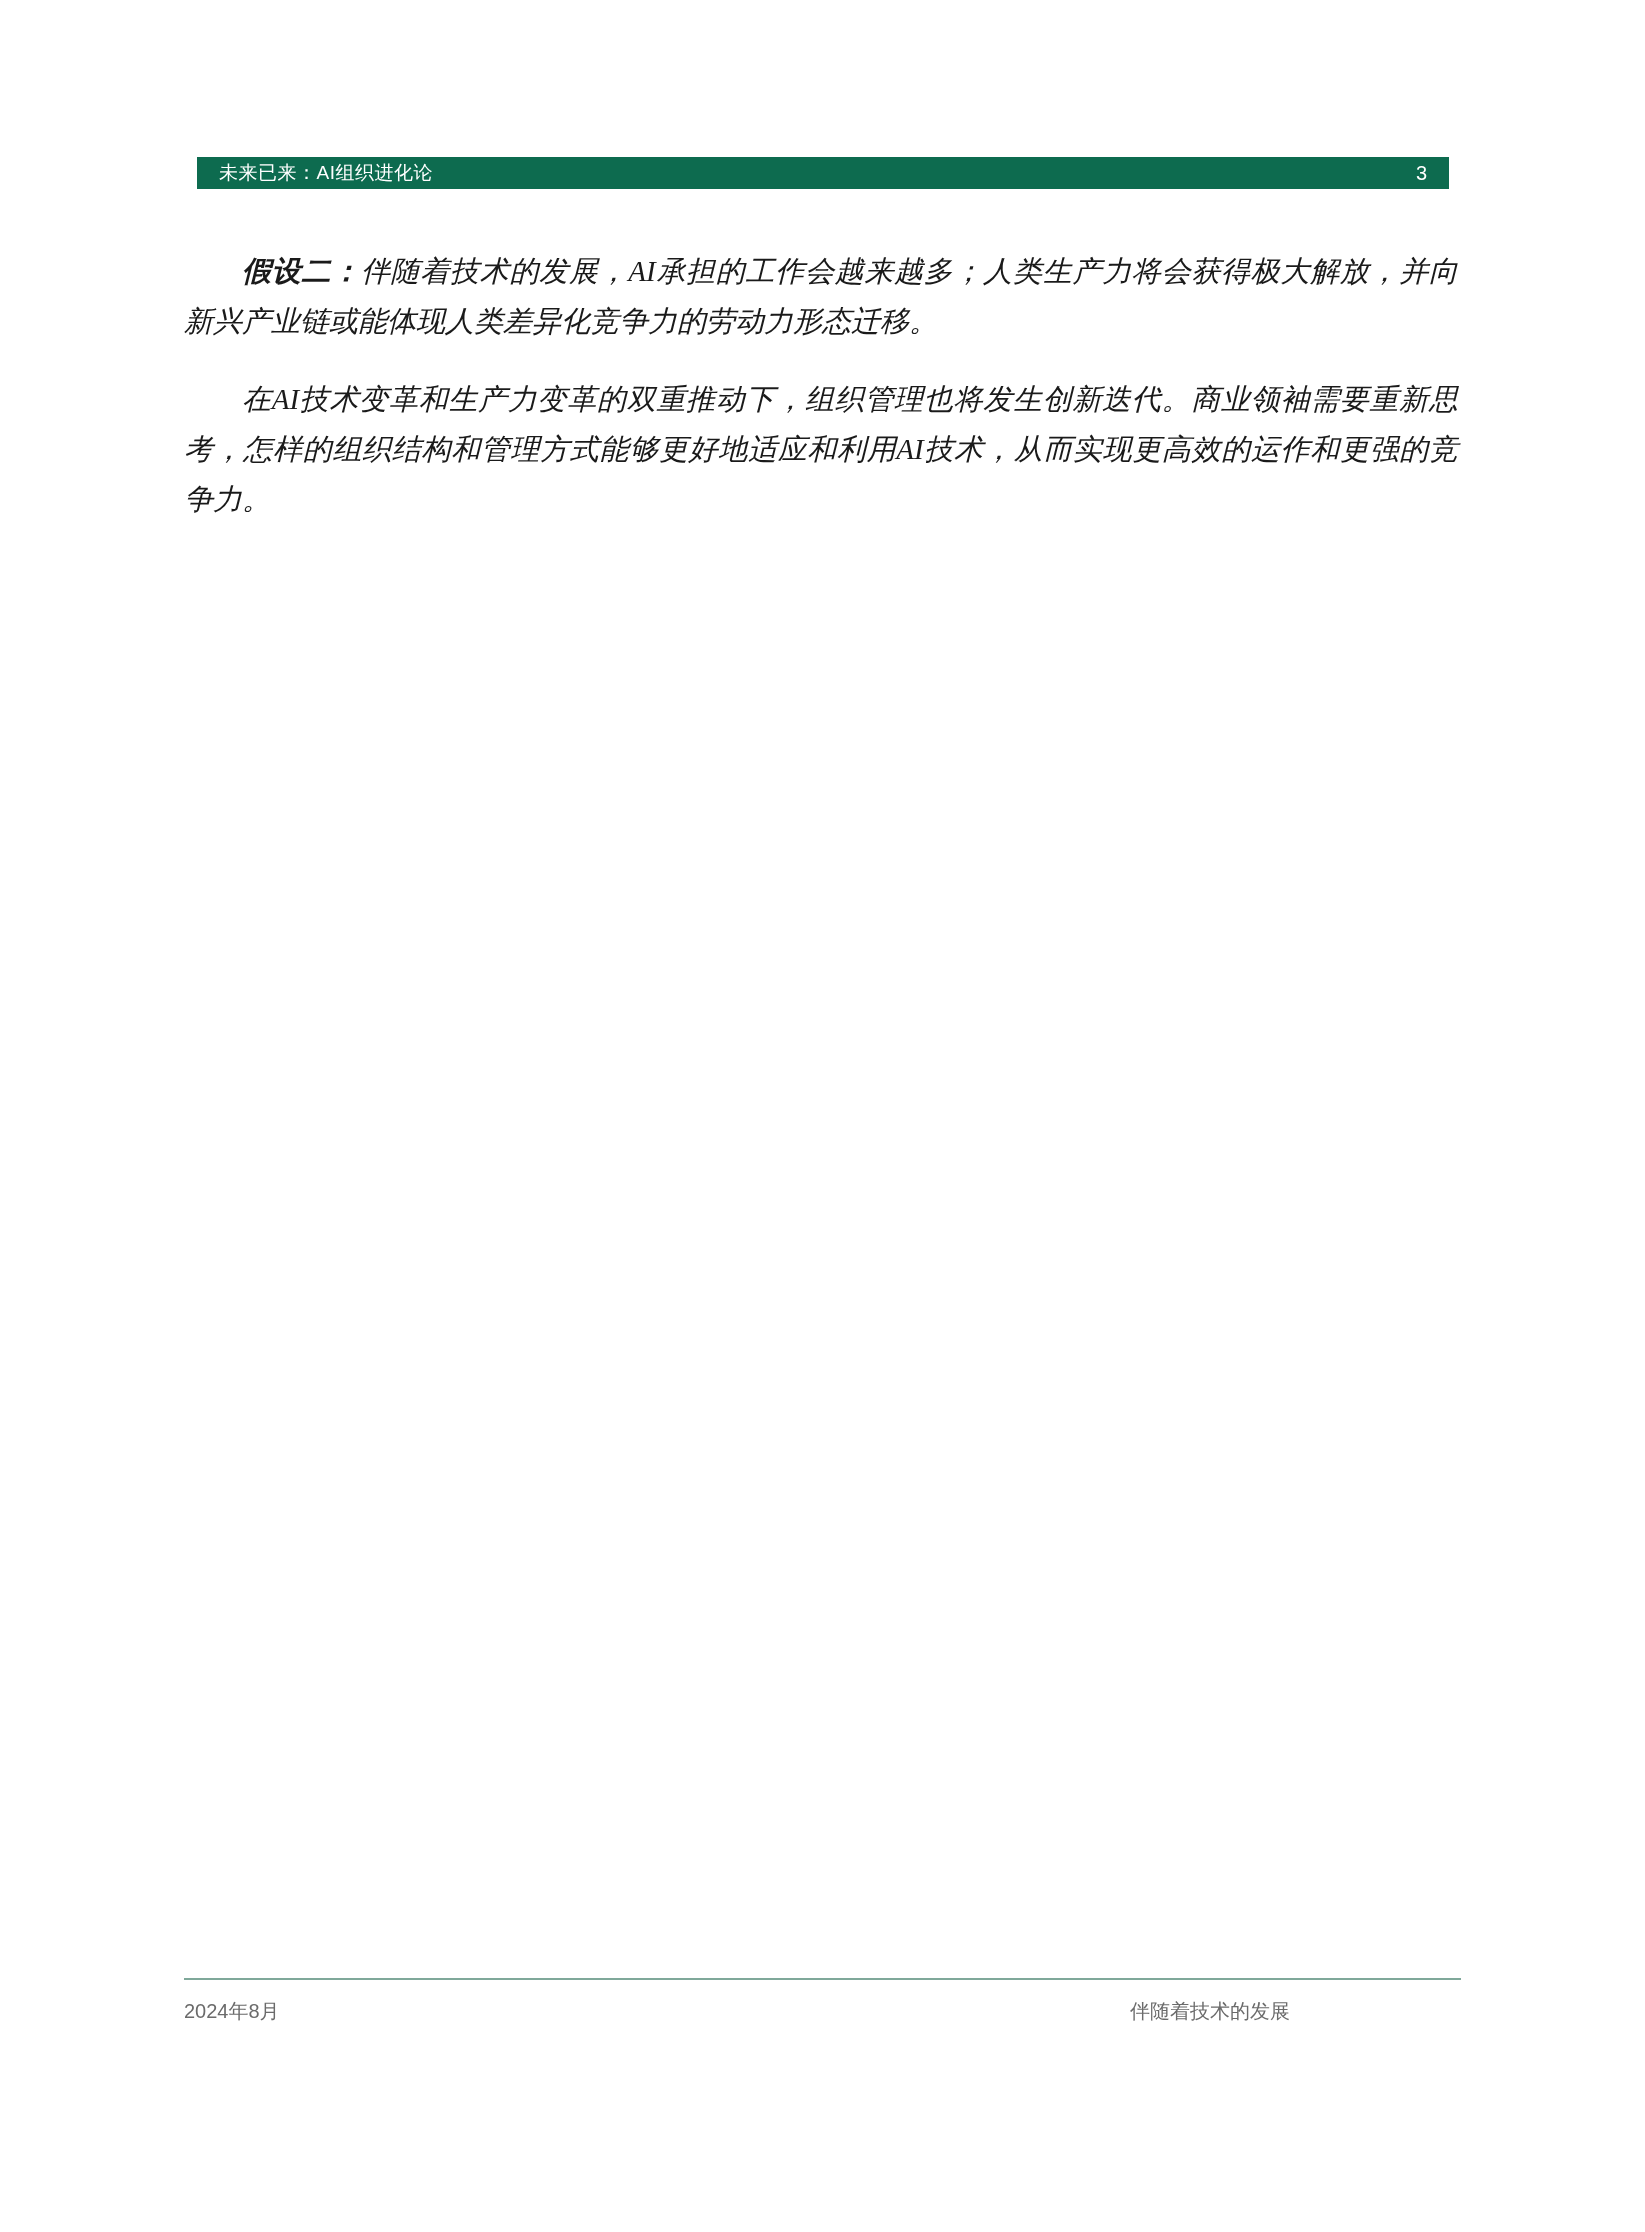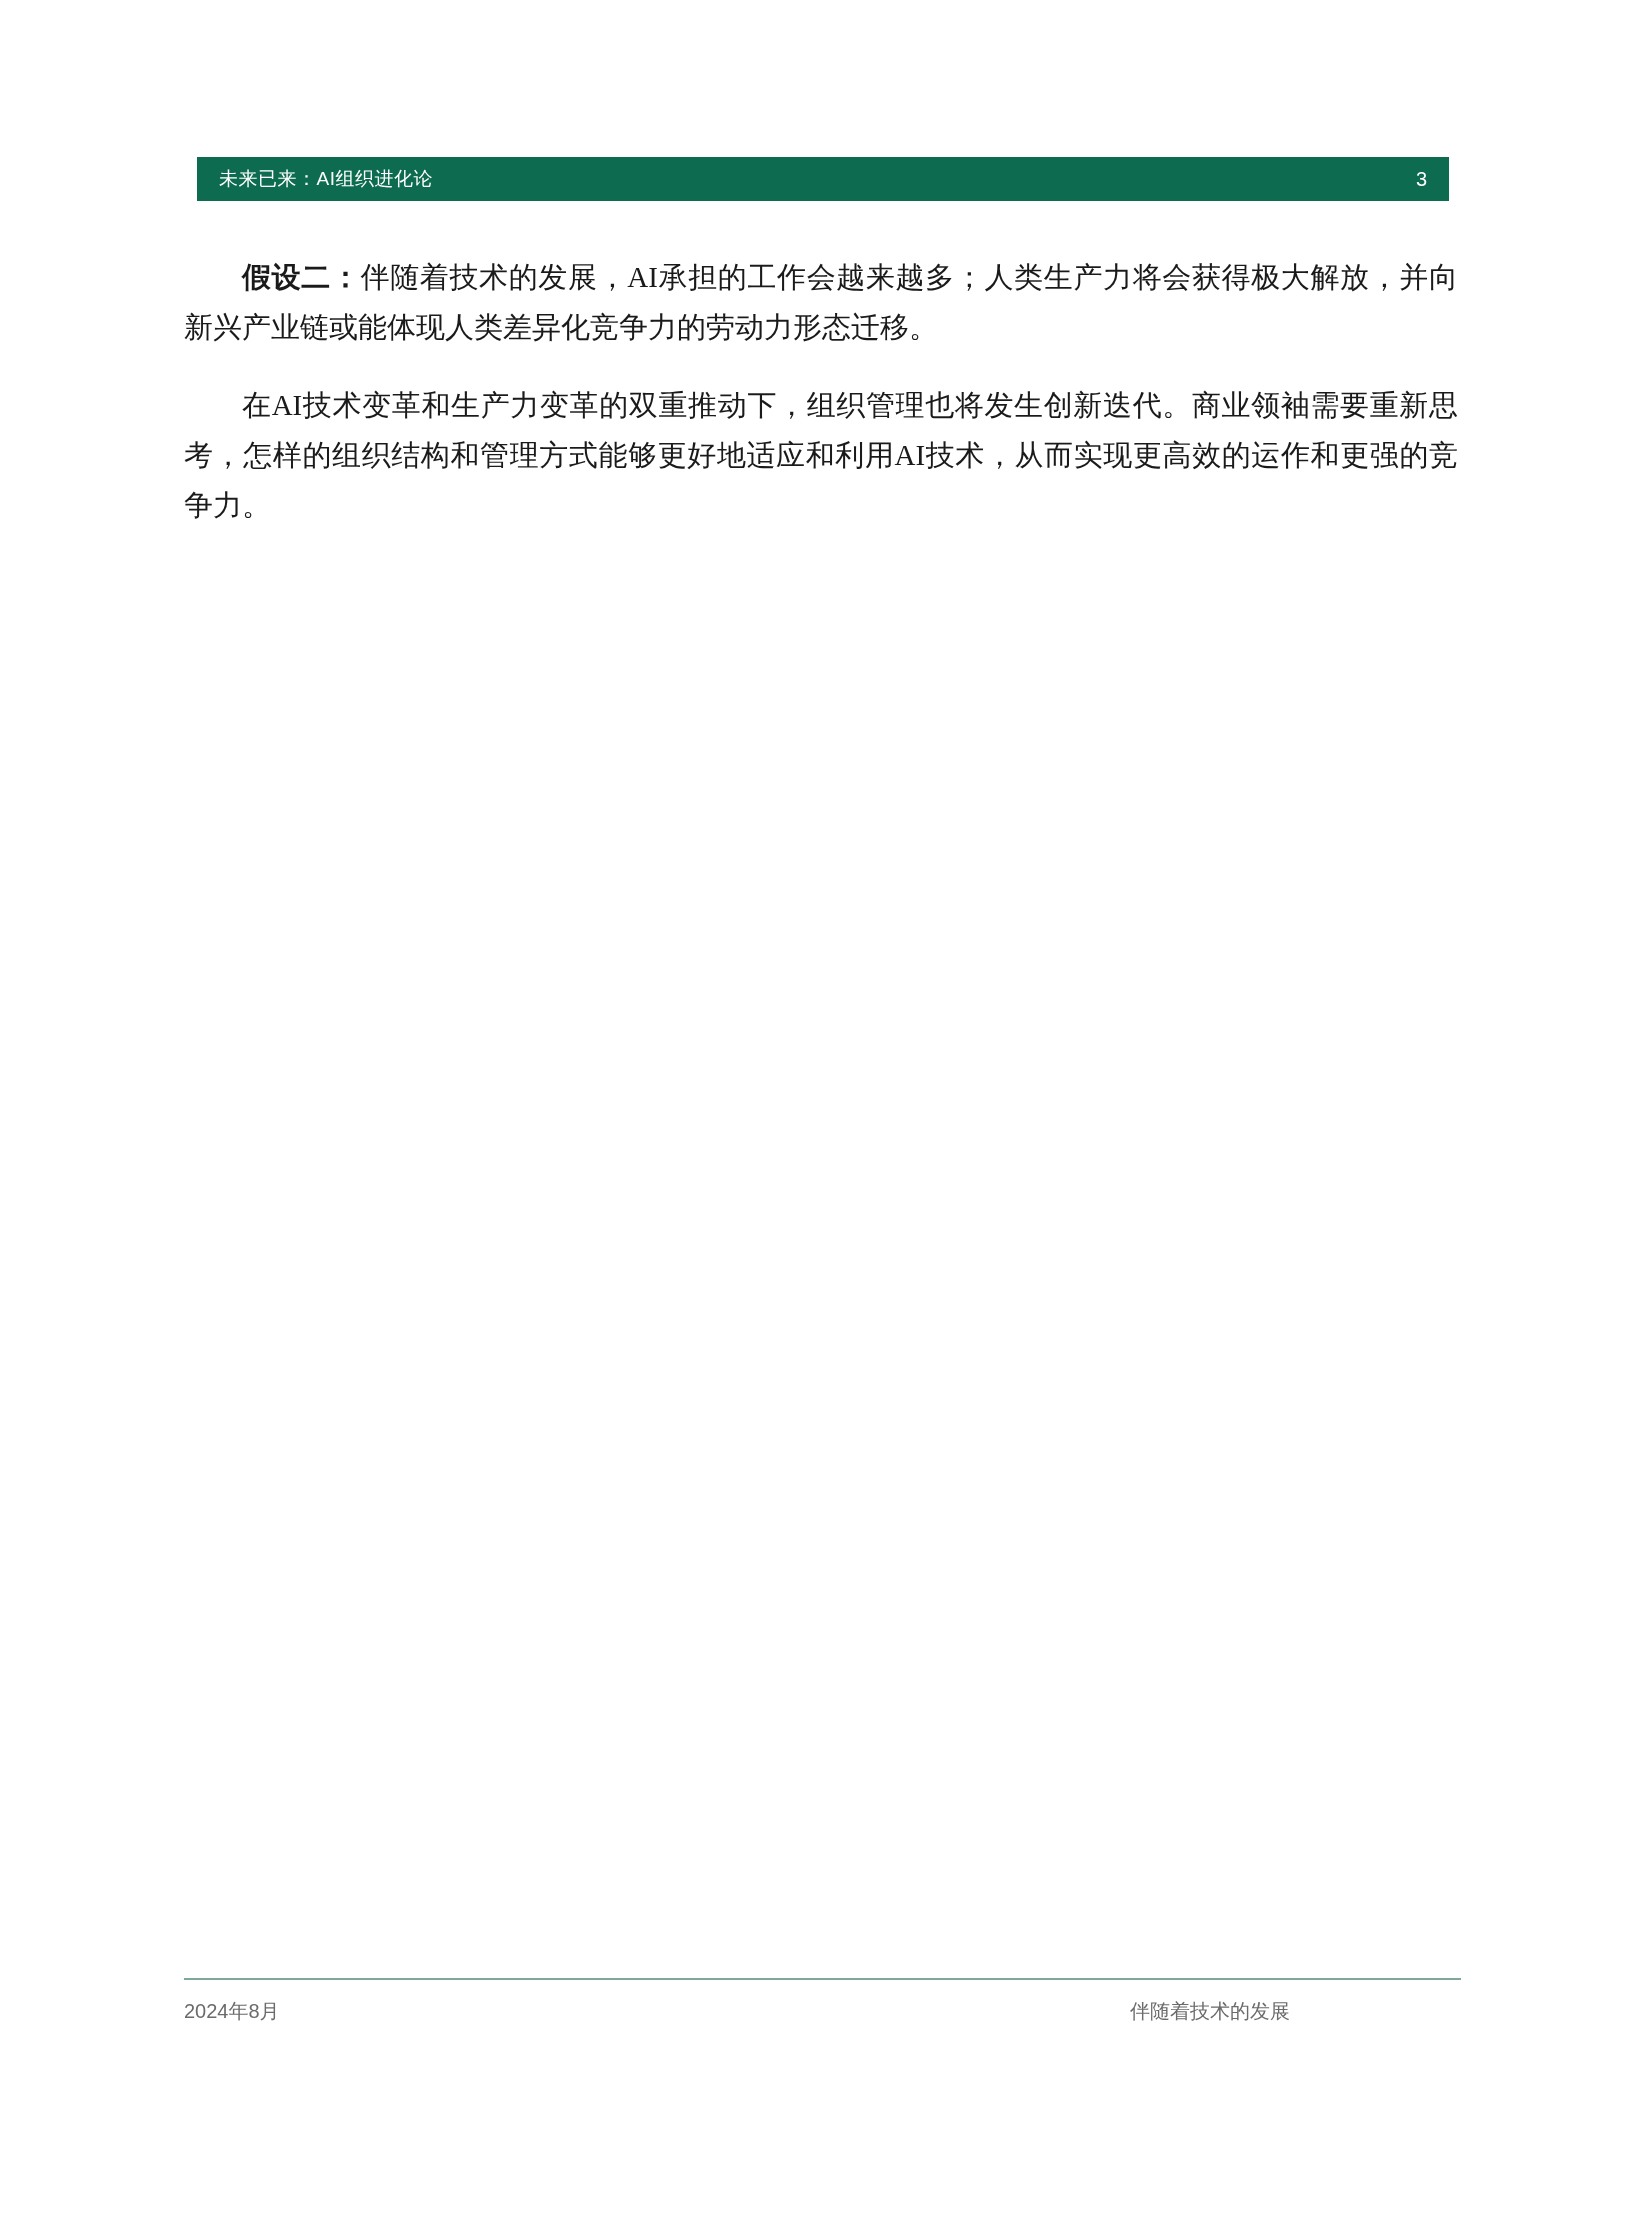--- a/index.html
+++ b/index.html
@@ -18,21 +18,21 @@
     box-sizing: border-box;
     overflow: hidden;
   }
 
   
   .header-bar {
     position: absolute;
     left: 197px;
     top: 157px;
     width: 1252px;
-    height: 44px;
+    height: 32px;
     background: #0d6b4f;
     display: flex;
     align-items: center;
     justify-content: space-between;
     box-sizing: border-box;
     padding: 0 22px 0 22px;
   }
   .header-title {
     color: #ffffff;
     font-family: "Liberation Sans", sans-serif;
@@ -43,22 +43,23 @@
   .header-page-num {
     color: #ffffff;
     font-family: "Liberation Sans", sans-serif;
     font-size: 20px;
   }
 
   
   .content {
     position: absolute;
     left: 184px;
-    top: 252px;
+    top: 246px;
     width: 1274px;
+    font-style: italic;
   }
   .para {
     font-family: "Liberation Serif", serif;
     font-size: 29px;
     line-height: 50px;
     color: #1a1a1a;
     text-align: justify;
     text-justify: inter-ideograph;
     margin: 0 0 28px 0;
     text-indent: 58px;

